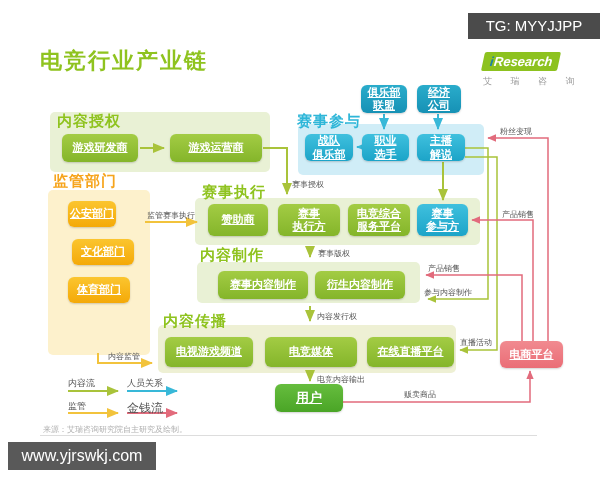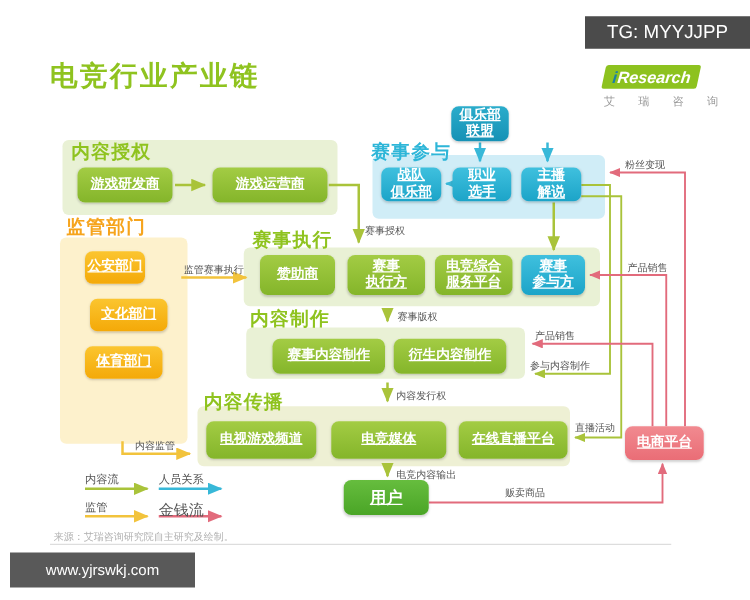--- a/index.html
+++ b/index.html
@@ -29,21 +29,21 @@
   .teal{background:linear-gradient(#3fc0de,#1ca4c8);}
   .tealdark{background:linear-gradient(#2aaccb,#1691b5);}
   .pink{background:linear-gradient(#f18a90,#ea6d76);}
   .user{background:linear-gradient(#66bd3e,#4aa526);font-size:13px;}
   
   .flabel{position:absolute;font-size:8px;color:#555;white-space:nowrap;}
   .overlay{position:absolute;left:0;top:0;}
   .divider{position:absolute;left:40px;top:435px;width:497px;height:1px;background:#ddd;}
   .source{position:absolute;left:43px;top:424px;font-size:8px;color:#b0b0b0;white-space:nowrap;}
   .www-box{position:absolute;left:8px;top:442px;width:148px;height:28px;background:#595959;
-           color:#fff;font-size:12px;line-height:28px;text-align:center;}
+           color:#fff;font-size:16px;line-height:28px;text-align:center;}
 </style>
 </head>
 <body>
 
 <div class="stage">
 
   <div class="secbg" style="left:50px;top:112px;width:220px;height:60px;background:#e9f1d5"></div>
   <div class="secbg" style="left:48px;top:190px;width:102px;height:165px;background:#fdf1cc"></div>
   <div class="secbg" style="left:298px;top:124px;width:186px;height:51px;background:#d0edf7"></div>
   <div class="secbg" style="left:195px;top:198px;width:285px;height:47px;background:#e9f1d5"></div>
@@ -111,20 +111,22 @@
 
   <div class="node green" style="left:62px;top:134px;width:76px;height:28px">游戏研发商</div>
   <div class="node green" style="left:170px;top:134px;width:92px;height:28px">游戏运营商</div>
 
   <div class="node orange" style="left:68px;top:201px;width:48px;height:26px">公安部门</div>
   <div class="node orange" style="left:72px;top:239px;width:62px;height:26px">文化部门</div>
   <div class="node orange" style="left:68px;top:277px;width:62px;height:26px">体育部门</div>
 
   <div class="node tealdark" style="left:361px;top:85px;width:46px;height:28px">俱乐部
 联盟</div>
+  <div class="node tealdark" style="left:417px;top:85px;width:44px;height:28px">经济
+公司</div>
   <div class="node teal" style="left:305px;top:134px;width:48px;height:27px">战队
 俱乐部</div>
   <div class="node teal" style="left:362px;top:134px;width:47px;height:27px">职业
 选手</div>
   <div class="node teal" style="left:417px;top:134px;width:48px;height:27px">主播
 解说</div>
 
   <div class="node green" style="left:208px;top:204px;width:60px;height:32px">赞助商</div>
   <div class="node green" style="left:278px;top:204px;width:62px;height:32px">赛事
 执行方</div>

